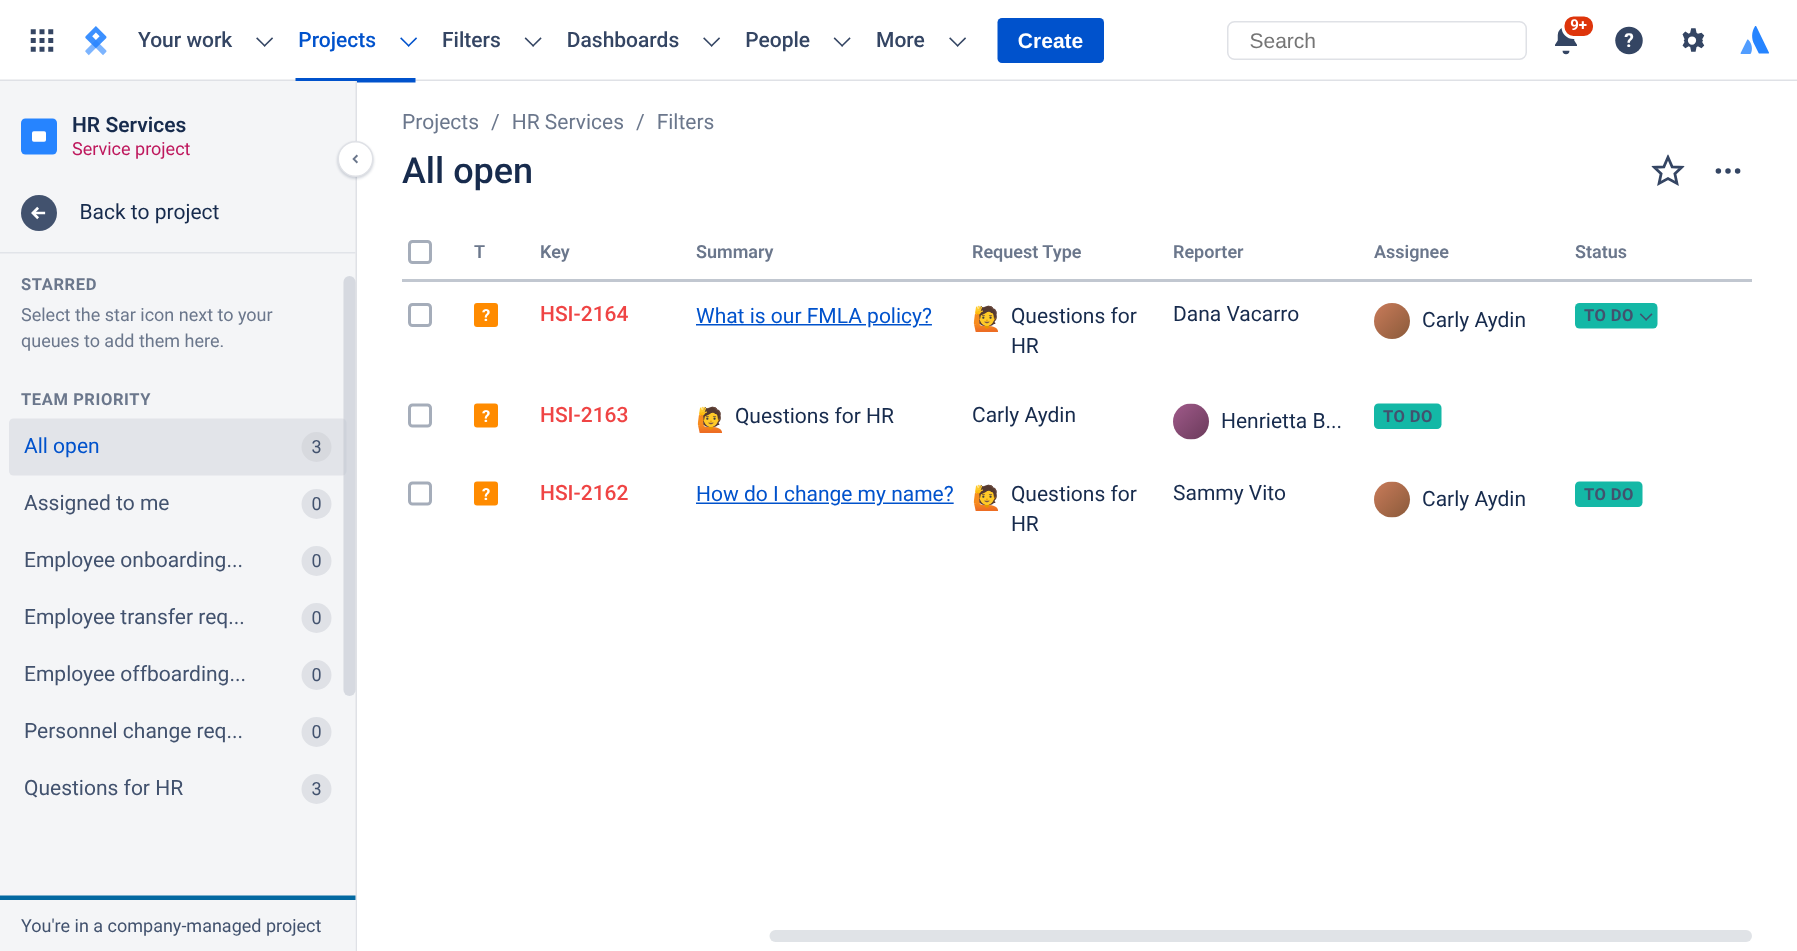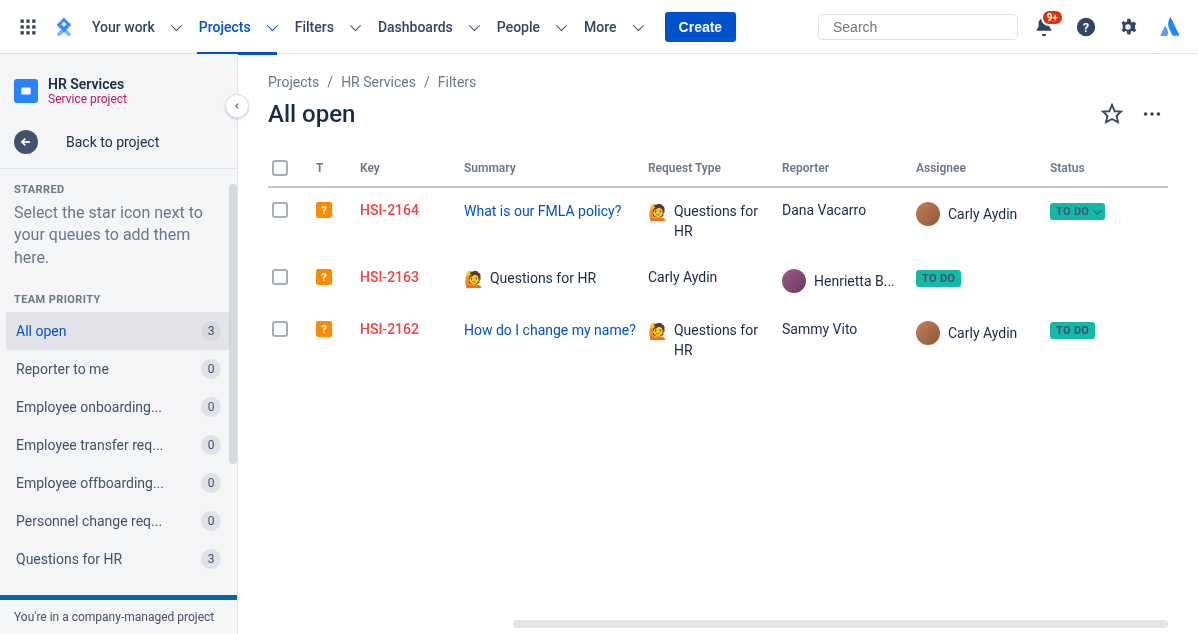--- a/index.html
+++ b/index.html
@@ -22,53 +22,53 @@
 
 
 .layout { display: flex; height: calc(100vh - 54px); }
 .sidebar { width: 238px; background: #F4F5F7; border-right: 1px solid #DFE1E6; display: flex; flex-direction: column; position: relative; }
 .collapse-btn { position: absolute; right: -12px; top: 40px; width: 24px; height: 24px; background: #fff; border: 1px solid #DFE1E6; border-radius: 50%; display: flex; align-items: center; justify-content: center; cursor: pointer; box-shadow: 0 1px 2px rgba(9,30,66,0.2); color: #6B778C; }
 .collapse-btn svg { transform: rotate(180deg); }
 .proj-header { display: flex; align-items: center; gap: 10px; padding: 22px 14px 14px; }
 .proj-icon { width: 24px; height: 24px; background: #2684FF; border-radius: 3px; display: flex; align-items: center; justify-content: center; color: #fff; }
 .proj-title { font-weight: 600; font-size: 14px; }
 .proj-sub { font-size: 12px; color: #be185d; }
-.back-row { display: flex; align-items: center; gap: 28px; padding: 10px 14px 14px; cursor: pointer; }
+.back-row { display: flex; align-items: center; gap: 15px; padding: 10px 14px 14px; cursor: pointer; }
 .back-circle { width: 24px; height: 24px; border-radius: 50%; background: #42526E; display: flex; align-items: center; justify-content: center; color: #fff; }
 .sidebar hr { border: none; border-top: 1px solid #E1E4E9; }
 .section-label { font-size: 11px; font-weight: 700; color: #6B778C; letter-spacing: 0.4px; padding: 14px 14px 6px; }
-.section-help { font-size: 16px; color: #6B778C; padding: 0 14px 10px; line-height: 1.4; }
+.section-help { font-size: 12px; color: #6B778C; padding: 0 14px 10px; line-height: 1.4; }
 .queue-list { padding: 0 6px; }
 .queue-item { display: flex; align-items: center; justify-content: space-between; padding: 9px 10px; border-radius: 3px; cursor: pointer; font-size: 14px; color: #42526E; }
 .queue-item.selected { background: #E2E4E9; color: #0052CC; }
 .queue-item .label { white-space: nowrap; overflow: hidden; text-overflow: ellipsis; max-width: 150px; }
 .queue-count { background: #DFE1E6; color: #42526E; font-size: 12px; font-weight: 400; min-width: 20px; height: 20px; padding: 0 6px; border-radius: 10px; display: flex; align-items: center; justify-content: center; }
 .queue-item.selected .queue-count { background: #D7D9DE; }
-.sidebar-footer { margin-top: auto; padding: 10px 14px; font-size: 12px; color: #42526E; border-top: 5px solid #0369a1; background: #F4F5F7; }
+.sidebar-footer { margin-top: auto; padding: 10px 14px; font-size: 12px; color: #42526E; border-top: 3px solid #0369a1; background: #F4F5F7; }
 .sidebar-scroll { flex: 1; overflow-y: auto; }
 .fake-scrollbar { position: absolute; right: 0; top: 130px; width: 8px; height: 280px; background: #C1C7D0; border-radius: 4px; opacity: 0.6; }
 
 
 .main { flex: 1; padding: 20px 30px; overflow: auto; position: relative; }
 .breadcrumb { display: flex; align-items: center; gap: 8px; font-size: 14px; color: #6B778C; }
 .breadcrumb a { color: #6B778C; text-decoration: none; cursor: pointer; }
 .breadcrumb .sep { color: #6B778C; }
 .page-header { display: flex; align-items: center; margin-top: 8px; margin-bottom: 20px; }
 .page-title { font-size: 24px; font-weight: 500; color: #172B4D; }
 .page-actions { margin-left: auto; display: flex; gap: 8px; }
 
 
 .table { width: 100%; }
 .thead, .trow { display: grid; grid-template-columns: 40px 40px 100px 180px 130px 130px 130px 110px; align-items: center; gap: 4px; padding: 10px 4px; }
 .thead { font-size: 12px; font-weight: 600; color: #6B778C; border-bottom: 2px solid #C1C7D0; padding-bottom: 10px; }
 .trow { border-bottom: none; align-items: flex-start; padding: 14px 4px; }
 .checkbox { width: 16px; height: 16px; border: 2px solid #A5ADBA; border-radius: 3px; cursor: pointer; }
 .type-icon { width: 16px; height: 16px; background: #FF8B00; border-radius: 2px; display: flex; align-items: center; justify-content: center; color: #fff; font-size: 11px; font-weight: 700; }
 .key-cell { color: #ef4444; font-size: 14px; font-weight: 500; }
-.summary-cell { color: #0052CC; font-size: 14px; cursor: pointer; line-height: 1.4; }
+.summary-cell { color: #0052CC; font-size: 14px; cursor: pointer; line-height: 1.4; text-decoration: underline; }
 .reqtype-cell { display: flex; align-items: flex-start; gap: 6px; font-size: 14px; color: #172B4D; line-height: 1.4; }
 .reqtype-icon { font-size: 16px; flex-shrink: 0; }
 .person-cell { display: flex; align-items: center; gap: 8px; font-size: 14px; white-space: nowrap; overflow: hidden; text-overflow: ellipsis; }
 .avatar { width: 24px; height: 24px; border-radius: 50%; background: linear-gradient(135deg,#c97b5a,#8a5a3a); flex-shrink: 0; display:flex; align-items:center; justify-content:center; color:#fff; font-size:10px; font-weight:600; }
 .avatar.v2 { background: linear-gradient(135deg,#a05a8a,#6a3a5a); }
 .status-lozenge { display: inline-flex; align-items: center; gap: 4px; background: #14b8a6; color: #42526E; font-size: 11px; font-weight: 700; padding: 2px 6px; border-radius: 3px; letter-spacing: 0.3px; }
 .hscroll { position: absolute; bottom: 6px; left: 275px; right: 30px; height: 8px; background: #C1C7D0; border-radius: 4px; opacity: 0.5; }
 </style>
 </head>
 <body>
@@ -185,21 +185,21 @@
     <div class="sidebar-scroll">
       <div class="section-label">STARRED</div>
       <div class="section-help">Select the star icon next to your queues to add them here.</div>
       <div class="section-label">TEAM PRIORITY</div>
       <div class="queue-list" id="queue-list">
           <div class="queue-item selected">
             <span class="label">All open</span>
             <span class="queue-count">3</span>
           </div>
           <div class="queue-item">
-            <span class="label">Reporter to me</span>
+            <span class="label">Assigned to me</span>
             <span class="queue-count">0</span>
           </div>
           <div class="queue-item">
             <span class="label">Employee onboarding...</span>
             <span class="queue-count">0</span>
           </div>
           <div class="queue-item">
             <span class="label">Employee transfer req...</span>
             <span class="queue-count">0</span>
           </div>

